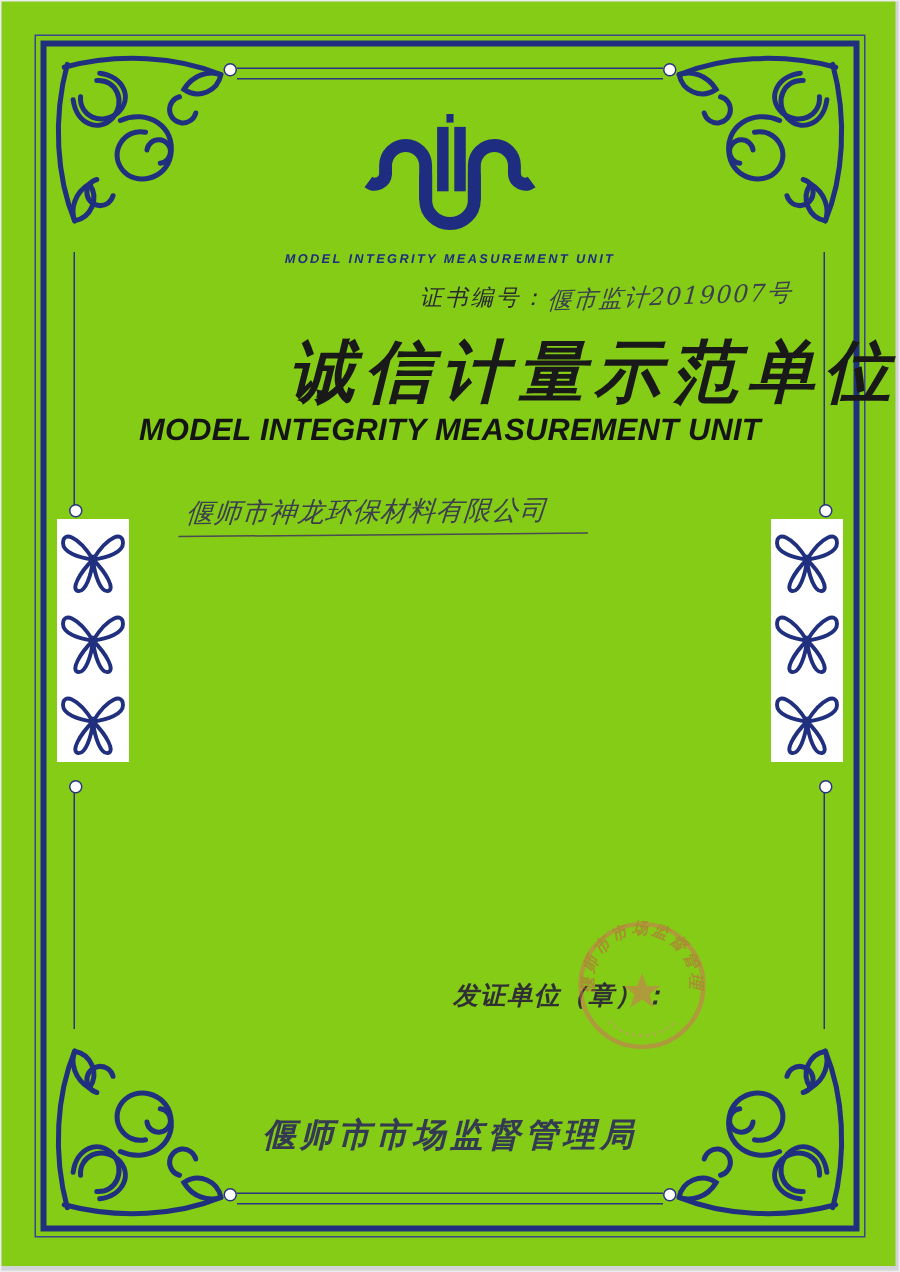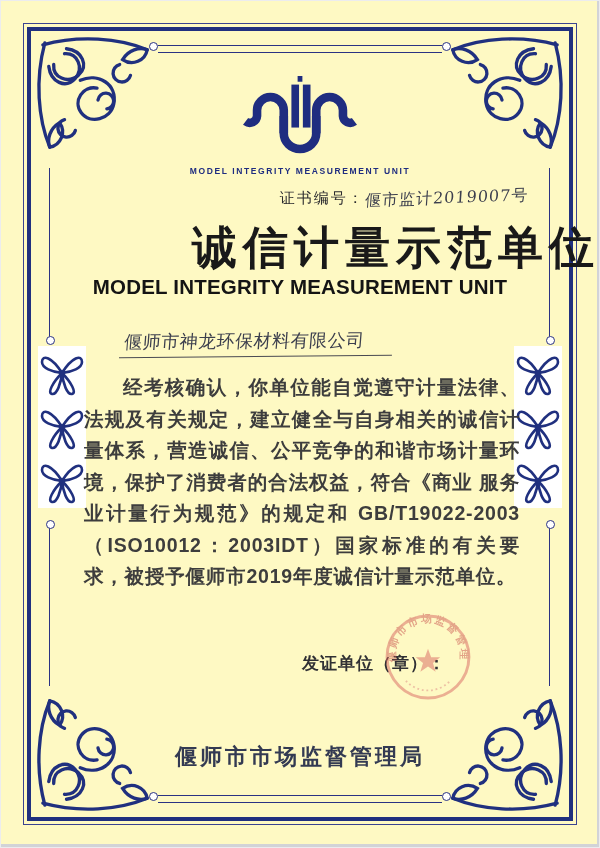--- a/index.html
+++ b/index.html
@@ -4,22 +4,23 @@
 <style>
   html,body{margin:0;padding:0;}
   body{
     width:600px;height:848px;
     background:#9c9ca0;
     font-family:"Liberation Sans", sans-serif;
     -webkit-font-smoothing:antialiased;
   }
   .page{
     position:relative;width:600px;height:848px;
-    background:#fef9c3;overflow:hidden;
+    background:#84cc16;overflow:hidden;
     box-shadow:inset 0 0 0 1px #ececee, inset -3px -4px 0 #d2d3d7;
+    font-style:italic;
   }
   
   .b-outer-thin{position:absolute;inset:23px;border:1px solid #3a4390;}
   .b-outer-thick{position:absolute;inset:27px;border:4px solid #20307f;}
   .line-h{position:absolute;left:158px;right:158px;height:0;border-top:1.6px solid #2b3383;}
   .line-h.t1{top:45px;}  .line-h.t2{top:52px;}
   .line-h.b1{top:795px;} .line-h.b2{top:802px;}
   .line-v{position:absolute;width:0;border-left:1.6px solid #2b3383;}
   .line-v.l1{left:49px;top:168px;height:172px;}
   .line-v.l2{left:49px;top:524px;height:162px;}
@@ -242,21 +243,20 @@
     <span class="label">证书编号：</span><span class="handwritten">偃市监计2019007号</span>
   </div>
 
   <div class="title-zh">诚信计量示范单位</div>
   <div class="title-en">MODEL INTEGRITY MEASUREMENT UNIT</div>
 
   <div class="awardee">
     <span class="handwritten">偃师市神龙环保材料有限公司</span>
   </div>
 
-  <p class="body-text">经考核确认，你单位能自觉遵守计量法律、法规及有关规定，建立健全与自身相关的诚信计量体系，营造诚信、公平竞争的和谐市场计量环境，保护了消费者的合法权益，符合《商业 服务业计量行为规范》的规定和 GB/T19022-2003（ISO10012：2003IDT）国家标准的有关要求，被授予偃师市2019年度诚信计量示范单位。</p>
 
   <div class="issuer">发证单位（章）：</div>
 
   <svg class="seal" viewBox="0 0 100 100">
     <g opacity="0.5">
       <circle cx="50" cy="50" r="44.5" fill="none" stroke="#d96862" stroke-width="3.2"></circle>
       <path id="sealArc" d="M 16 58 A 35.5 35.5 0 1 1 84 58" fill="none"></path>
       <text font-size="11.5" fill="#c9524e" letter-spacing="2.5" font-weight="bold">
         <textPath href="#sealArc" startOffset="2%">偃师市市场监督管理局</textPath>
       </text>

